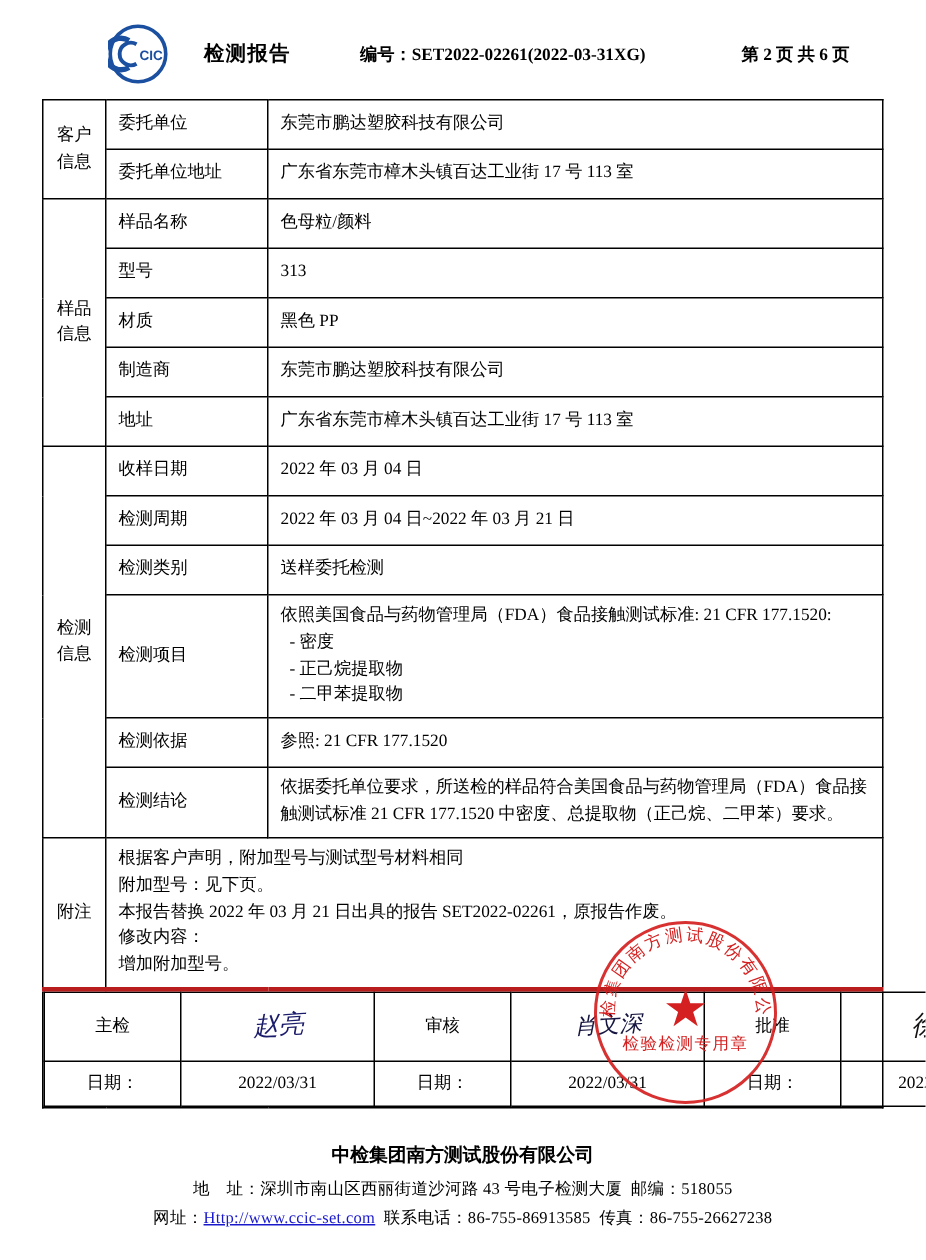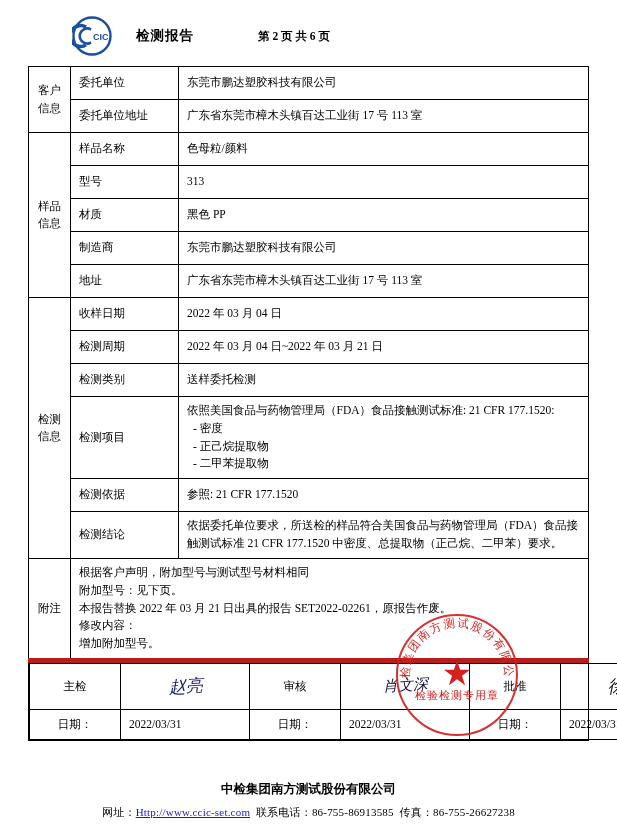--- a/index.html
+++ b/index.html
@@ -151,21 +151,21 @@
   }
   .date-row {
     height: 30px;
   }
   .date-label {
     width: 74px;
     text-align: center;
   }
   .date-val {
     width: 112px;
-    text-align: left;
+    text-align: center;
   }
 
   
   .seal {
     position: absolute;
     left: 396px;
     top: 614px;
     width: 122px;
     height: 122px;
     pointer-events: none;
@@ -241,20 +241,23 @@
   <div class="header">
     <div class="logo">
       <svg width="40" height="40" viewBox="0 0 40 40">
         <circle cx="20" cy="20" r="18.5" fill="none" stroke="#1b4fa0" stroke-width="2.4"></circle>
         <path d="M14 11 A10.5 10.5 0 1 0 14 29" fill="none" stroke="#1b4fa0" stroke-width="3.6"></path>
         <path d="M19 13.5 A7.5 7.5 0 1 0 19 26.5" fill="none" stroke="#1b4fa0" stroke-width="2.6"></path>
         <text x="21" y="24" font-family="Liberation Sans, sans-serif" font-size="9" font-weight="bold" fill="#1b4fa0">CIC</text>
       </svg>
     </div>
     <div class="header-title">检测报告</div>
+    <div class="header-report-no">
+      <span class="lbl">编号：</span><span>SET2022-02261(2022-03-31XG)</span>
+    </div>
     <div class="header-page">第 2 页  共 6 页</div>
   </div>
 
   <table class="main">
     <colgroup>
       <col style="width:42px">
       <col style="width:108px">
       <col>
     </colgroup>
     <tbody>
@@ -336,21 +339,21 @@
         <td class="attach-cell" colspan="2">
           <div>根据客户声明，附加型号与测试型号材料相同</div>
           <div>附加型号：见下页。</div>
           <div>本报告替换 2022 年 03 月 21 日出具的报告 SET2022-02261，原报告作废。</div>
           <div>修改内容：</div>
           <div>增加附加型号。</div>
         </td>
       </tr>
 
       <tr>
-        <td colspan="3" style="padding:0;border-top:5px solid #b91c1c;">
+        <td colspan="3" style="padding:0;border-top:3px solid #b91c1c;">
           <table class="sig-table">
             <tbody>
               <tr class="sig-row">
                 <td class="sig-label">主检</td>
                 <td class="sig-name">赵亮</td>
                 <td class="sig-label">审核</td>
                 <td class="sig-name n2">肖文深</td>
                 <td class="sig-label">批准</td>
                 <td class="sig-name n3">徐鹏</td>
               </tr>
@@ -379,17 +382,20 @@
         <textPath href="#toparc" startOffset="50%" text-anchor="middle">中检集团南方测试股份有限公司</textPath>
       </text>
     </svg>
     <div class="star">★</div>
     <div class="inner-text">检验检测专用章</div>
   </div>
 
   <div class="footer">
     <div class="company">中检集团南方测试股份有限公司</div>
     <div class="line">
+      <span>地　址：</span><span>深圳市南山区西丽街道沙河路 43 号电子检测大厦</span><span class="spacer-gap"> </span><span>邮编：</span><span>518055</span>
+    </div>
+    <div class="line">
       <span>网址：</span><span class="url">Http://www.ccic-set.com</span><span class="spacer-gap"> </span><span>联系电话：</span><span>86-755-86913585</span><span class="spacer-gap"> </span><span>传真：</span><span>86-755-26627238</span>
     </div>
   </div>
 
 </div>
 
 </body></html>

